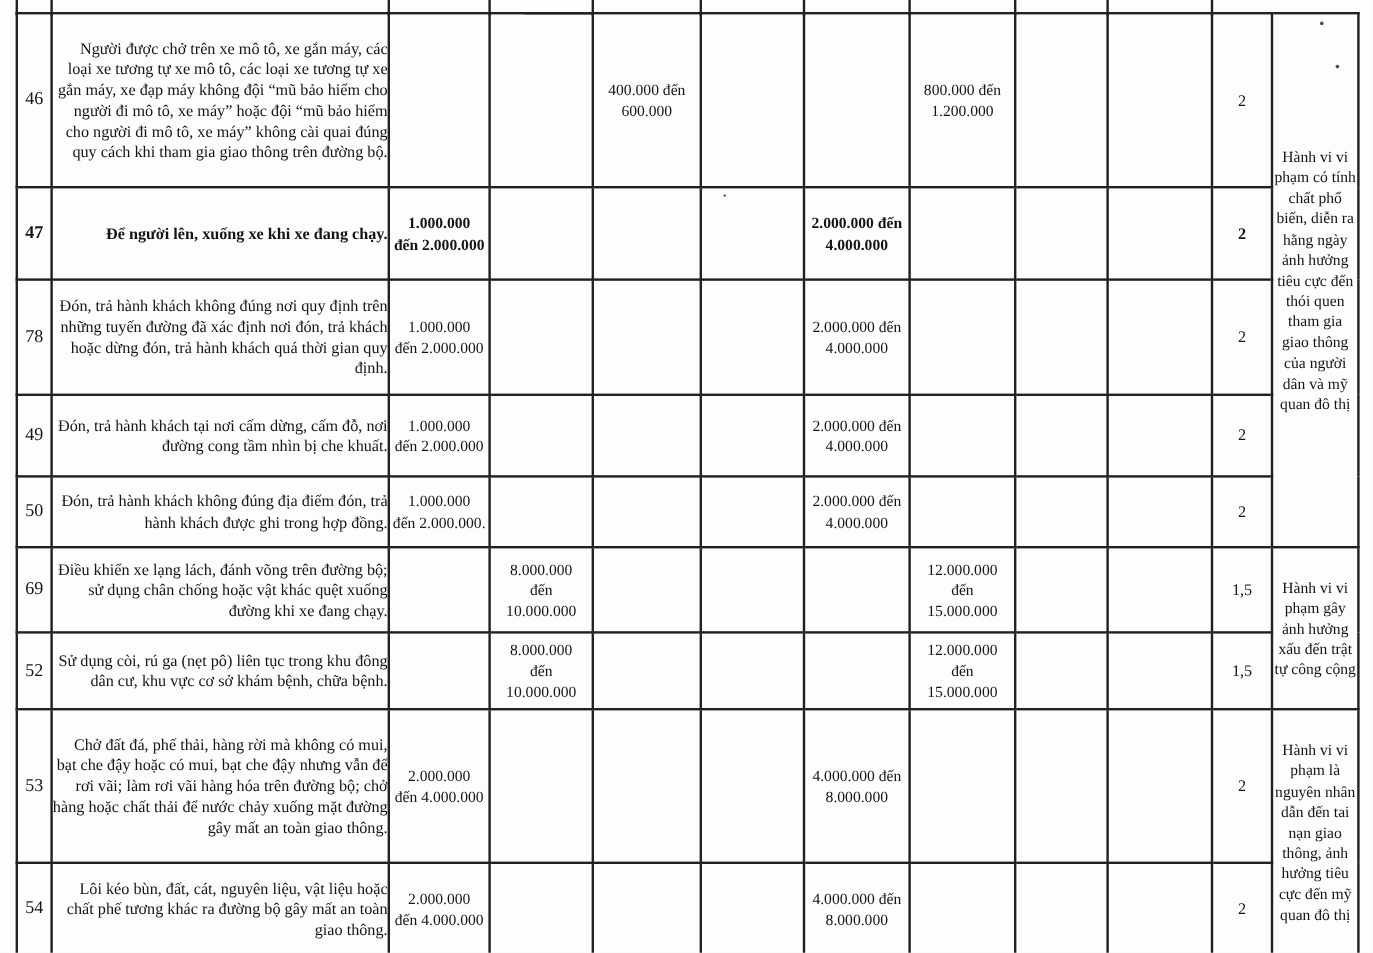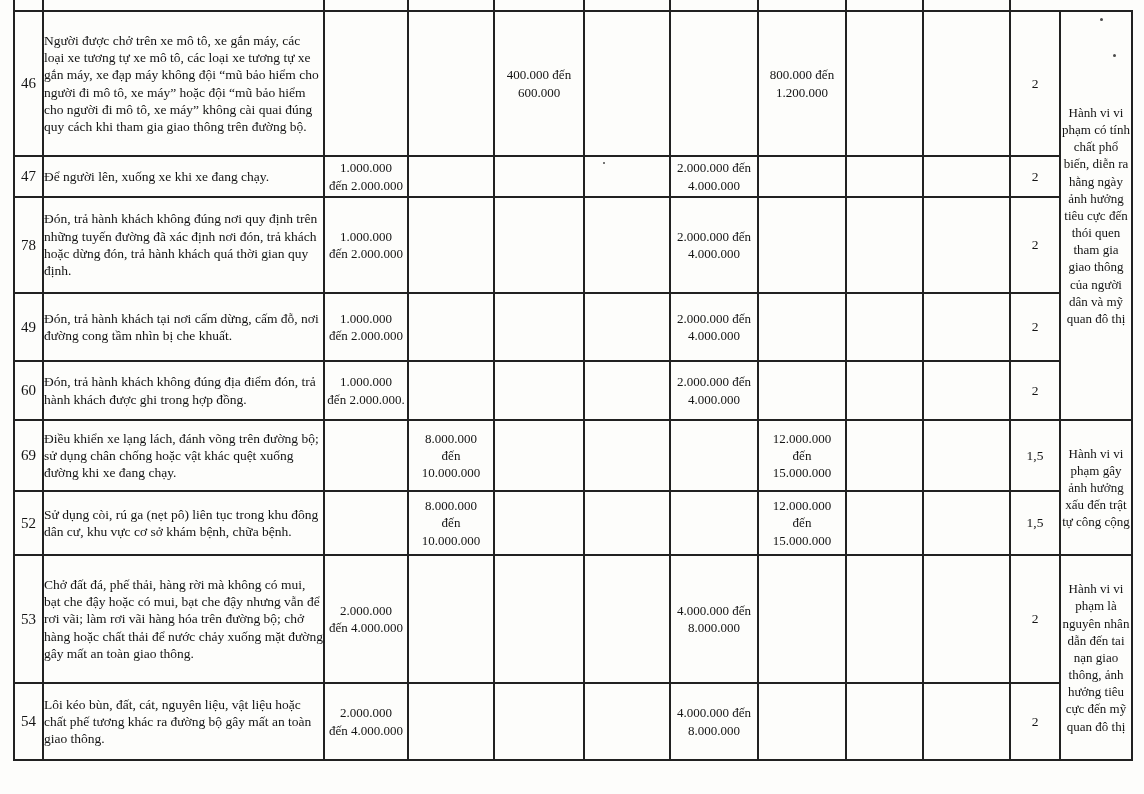--- a/index.html
+++ b/index.html
@@ -18,35 +18,35 @@
     width:1118px;
     border-collapse:collapse;table-layout:fixed;
   }
   table.fines td{
     border:2px solid #212121;
     vertical-align:middle;
     overflow:hidden;
     padding:0;
   }
   td.no-cell{text-align:center;font-size:15px;}
-  td.desc-cell{font-size:13.5px;line-height:1.28;padding:2px 4px 2px 5px;text-align:left;}
+  td.desc-cell{font-size:13.5px;line-height:1.28;padding:2px 4px 2px 5px;text-align:right;}
   td.amt-cell{
     text-align:center;font-size:13px;line-height:1.32;
     white-space:pre;padding:0 1px;
   }
   td.ratio-cell{text-align:center;font-size:13.5px;}
   td.remark-cell{
     text-align:center;font-size:13px;line-height:1.32;
     padding:0 1px;
     margin-top:45px;
   }
   
   td.no-top{border-top:none;}
   
-  tr.r46{height:145px;} tr.r47{height:41px;} tr.r48{height:96px;}
+  tr.r46{height:145px;} tr.r47{height:77px;font-weight:bold;} tr.r48{height:96px;}
   tr.r49{height:68px;} tr.r50{height:59px;} tr.r51{height:71px;}
   tr.r52{height:64px;} tr.r53{height:128px;} tr.r54{height:77px;}
   
   .stub{position:absolute;top:0;width:2px;height:13px;background:#212121;}
   
   .top-seg{position:absolute;top:10px;left:437px;width:58px;height:2px;background:#212121;}
   
   .speck{position:absolute;border-radius:50%;background:#4a4a4a;}
 </style>
 </head>
@@ -147,21 +147,21 @@
       <td class="amt-cell"></td>
       <td class="amt-cell">2.000.000 đến
 4.000.000</td>
       <td class="amt-cell"></td>
       <td class="amt-cell"></td>
       <td class="amt-cell"></td>
       <td class="ratio-cell">2</td>
     </tr>
 
     <tr class="r50">
-      <td class="no-cell">60</td>
+      <td class="no-cell">50</td>
       <td class="desc-cell">Đón, trả hành khách không đúng địa điểm đón, trả hành khách được ghi trong hợp đồng.</td>
       <td class="amt-cell">1.000.000
 đến 2.000.000.</td>
       <td class="amt-cell"></td>
       <td class="amt-cell"></td>
       <td class="amt-cell"></td>
       <td class="amt-cell">2.000.000 đến
 4.000.000</td>
       <td class="amt-cell"></td>
       <td class="amt-cell"></td>

